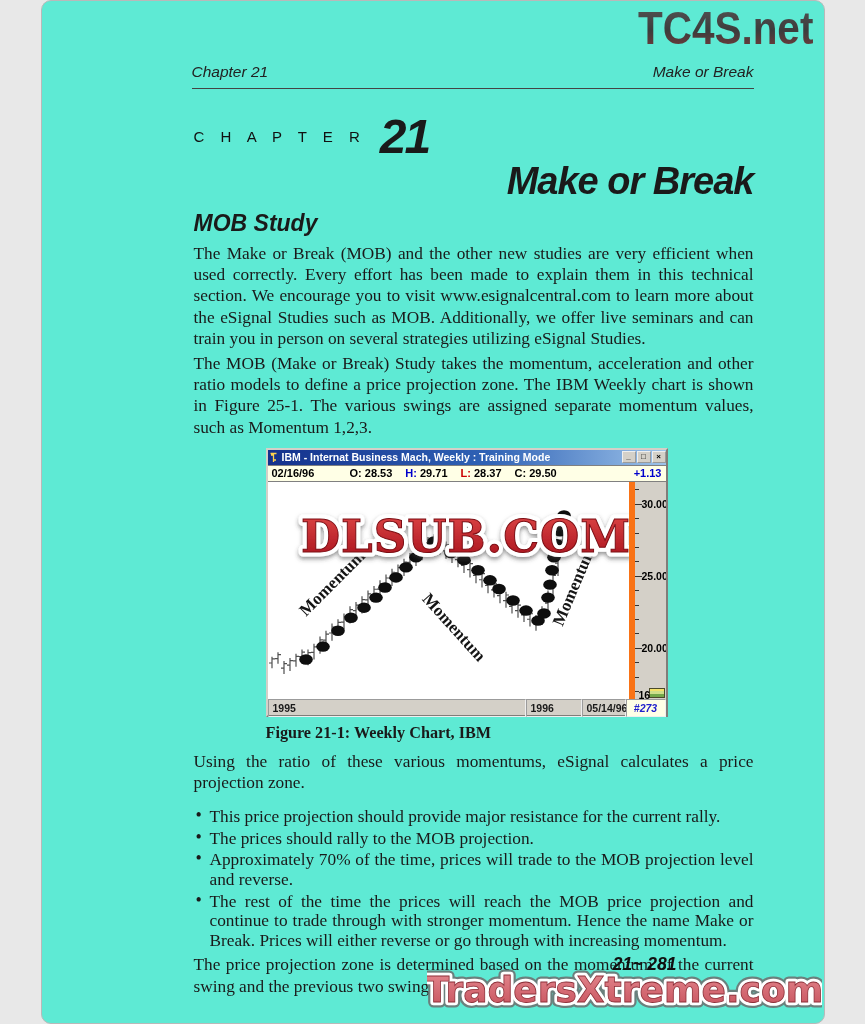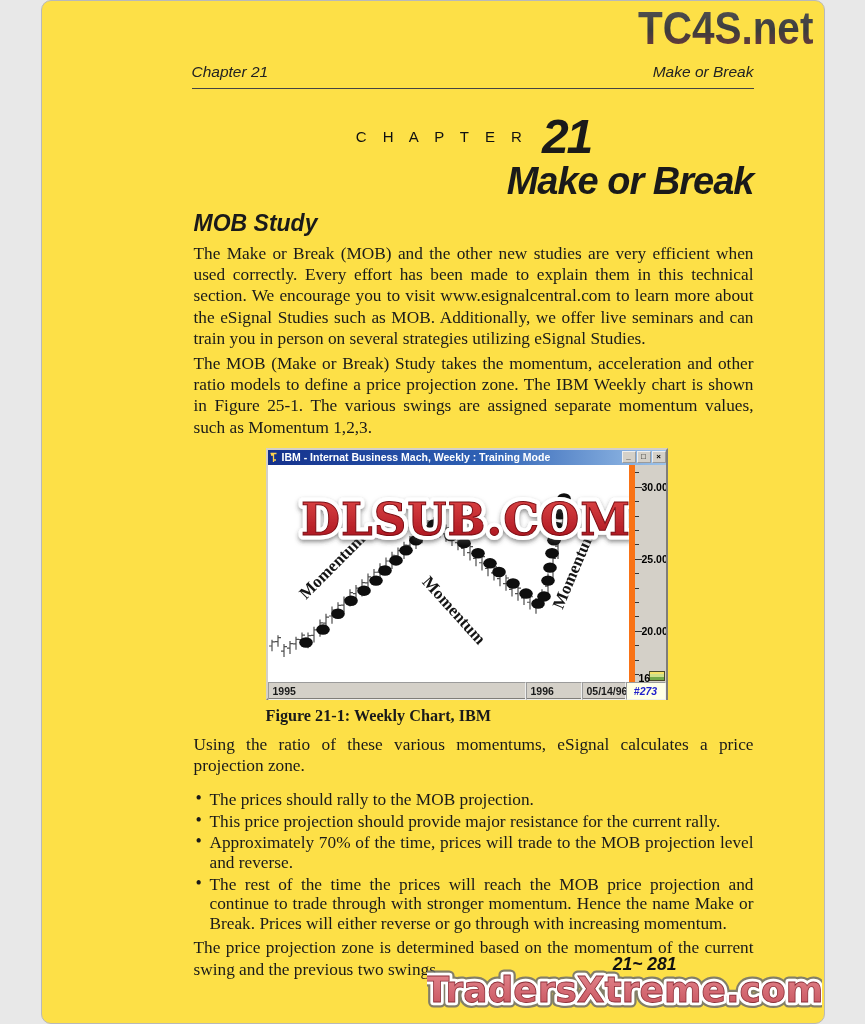--- a/index.html
+++ b/index.html
@@ -1,19 +1,19 @@
 <!DOCTYPE html>
 <html><head>
 <meta charset="utf-8">
 <style>
   * { margin:0; padding:0; box-sizing:border-box; }
   html,body { background:#e8e8e8; }
   .page {
     position:relative; width:784px; height:1024px; margin:0 auto;
-    background:#fde047; border:1px solid #b9b9b9; border-radius:10px; overflow:hidden;
+    background:#5eead4; border:1px solid #b9b9b9; border-radius:10px; overflow:hidden;
     font-family:"Liberation Serif", serif; color:#1a1a1a;
   }
 
   
   .top-logo {
     position:absolute; top:0px; right:10px;
     font:bold 46px "Liberation Sans", sans-serif; letter-spacing:0px;
     transform:scaleX(.88); transform-origin:right top;
     background:linear-gradient(#585858 0%, #3c3c3c 55%, #7c3a3a 96%);
     -webkit-background-clip:text; background-clip:text; color:transparent;
@@ -23,21 +23,21 @@
   .running-header {
     position:absolute; top:62px; left:150px; width:562px;
     display:flex; justify-content:space-between; align-items:flex-end;
     font:italic 15.5px "Liberation Sans", sans-serif; color:#222;
     border-bottom:1.6px solid #444; padding-bottom:7px;
   }
 
   
   .content { position:absolute; top:108px; left:152px; width:560px; }
 
-  .chapter-row { display:flex; justify-content:center; align-items:center; }
+  .chapter-row { display:flex; justify-content:flex-start; align-items:center; }
   .chapter-eyebrow { font:15px "Liberation Sans", sans-serif; letter-spacing:6px; color:#111; margin-right:14px; }
   .chapter-number { font:bold italic 48px "Liberation Sans", sans-serif; letter-spacing:-2px; }
   .chapter-title { text-align:right; font:bold italic 38px "Liberation Sans", sans-serif; letter-spacing:-1px; margin-top:-4px; }
 
   .section-heading { font:bold italic 23px "Liberation Sans", sans-serif; margin-top:7px; margin-bottom:6px; }
 
   .body-p { font-size:17.3px; line-height:21.2px; text-align:justify; margin-top:4px; }
 
   
   .figure-window {
@@ -133,20 +133,30 @@
         <svg class="win-icon" viewBox="0 0 11 11">
           <rect x="0" y="0" width="11" height="11" fill="none"></rect>
           <path d="M5.5 1 v9 M3 3 h2.5 M5.5 8 h2.5 M2.5 1.5 h6" stroke="#ffd34d" stroke-width="1.3" fill="none"></path>
         </svg>
         <span class="title-text">IBM - Internat Business Mach, Weekly : Training Mode</span>
         <span class="win-btn">_</span>
         <span class="win-btn">□</span>
         <span class="win-btn">×</span>
       </div>
 
+      <div class="quote-row">
+        <span class="quote-date">02/16/96</span>
+        <span class="quote-fields" id="quote-fields">
+            <span class="qf"><span style="color: rgb(0, 0, 0);">O: </span><span>28.53</span></span>
+            <span class="qf"><span style="color: rgb(0, 0, 204);">H: </span><span>29.71</span></span>
+            <span class="qf"><span style="color: rgb(204, 0, 0);">L: </span><span>28.37</span></span>
+            <span class="qf"><span style="color: rgb(0, 0, 0);">C: </span><span>29.50</span></span>
+          </span>
+        <span class="quote-change" id="quote-change" style="color: rgb(0, 0, 204);">+1.13</span>
+      </div>
 
       <div class="plot-wrap">
         <div class="plot-area">
           <svg id="plot-svg" width="361" height="217">
               <path d="M4 174.64000000000001L4 186.16M1 180.976L4 180.976M4 176.94400000000002L7 176.94400000000002M10 170.32000000000002L10 181.84000000000003M7 176.65600000000003L10 176.65600000000003M10 172.62400000000002L13 172.62400000000002M16 178.95999999999998L16 191.92000000000002M13 186.088L16 186.088M16 181.552L19 181.552M22 176.07999999999998L22 189.04000000000002M19 183.208L22 183.208M22 178.672L25 178.672M28 171.76L28 184.72000000000003M25 178.888L28 178.888M28 174.35199999999998L31 174.35199999999998M34 167.44000000000003L34 180.4M31 174.56799999999998L34 174.56799999999998M34 170.032L37 170.032M40 167.44000000000003L40 183.28M37 176.15200000000004L40 176.15200000000004M40 170.608L43 170.608M46 161.68L46 177.52M43 170.392L46 170.392M46 164.84799999999998L49 164.84799999999998M52 154.48L52 171.76M49 163.984L52 163.984M52 157.93599999999998L55 157.93599999999998M58 148.72000000000003L58 166M55 158.22400000000002L58 158.22400000000002M58 152.176L61 152.176M64 141.52L64 158.8M61 151.02400000000003L64 151.02400000000003M64 144.976L67 144.976M70 137.2L70 153.04000000000002M67 145.912L70 145.912M70 140.368L73 140.368M76 131.44000000000003L76 147.27999999999997M73 140.15200000000004L76 140.15200000000004M76 134.608L79 134.608M82 124.24000000000002L82 141.52M79 133.74400000000003L82 133.74400000000003M82 127.696L85 127.696M88 119.92000000000002L88 135.76M85 128.632L88 128.632M88 123.088L91 123.088M94 114.15999999999998L94 131.44000000000003M91 123.66399999999999L94 123.66399999999999M94 117.61600000000001L97 117.61600000000001M100 108.4L100 125.67999999999999M97 117.90400000000001L100 117.90400000000001M100 111.85599999999998L103 111.85599999999998M106 104.08L106 119.92000000000002M103 112.792L106 112.792M106 107.24799999999998L109 107.24799999999998M112 98.32000000000001L112 114.15999999999998M109 107.03200000000002L112 107.03200000000002M112 101.488L115 101.488M118 92.55999999999999L118 109.84000000000002M115 102.06399999999998L118 102.06399999999998M118 96.016L121 96.016M124 86.8L124 104.08M121 96.304L124 96.304M124 90.25599999999999L127 90.25599999999999M130 82.47999999999999L130 98.32000000000001M127 91.192L130 91.192M130 85.64799999999997L133 85.64799999999997M136 76.72000000000001L136 94M133 86.22400000000002L136 86.22400000000002M136 80.17599999999999L139 80.17599999999999M142 70.95999999999998L142 88.24000000000002M139 80.46399999999998L142 80.46399999999998M142 74.41600000000001L145 74.41600000000001M148 65.2L148 83.92000000000002M145 75.49600000000001L148 75.49600000000001M148 68.94400000000002L151 68.94400000000002M154 60.87999999999999L154 78.15999999999998M151 70.38399999999999L154 70.38399999999999M154 64.33599999999997L157 64.33599999999997M160 55.12000000000001L160 73.84000000000003M157 65.41600000000001L160 65.41600000000001M160 58.86400000000003L163 58.86400000000003M166 52.24000000000002L166 69.52000000000001M163 61.74400000000002L166 61.74400000000002M166 55.696L169 55.696M172 55.12000000000001L172 72.4M169 64.62400000000002L172 64.62400000000002M172 58.575999999999986L175 58.575999999999986M178 59.44000000000002L178 76.72000000000001M175 68.94400000000002L178 68.94400000000002M178 62.896L181 62.896M184 63.759999999999984L184 81.04000000000002M181 73.26399999999998L184 73.26399999999998M184 67.21600000000001L187 67.21600000000001M190 68.07999999999998L190 85.35999999999999M187 77.584L190 77.584M190 71.53599999999997L193 71.53599999999997M196 73.84000000000003L196 91.12000000000002M193 83.34400000000002L196 83.34400000000002M196 77.29599999999999L199 77.29599999999999M202 78.15999999999998L202 95.44000000000003M199 87.66399999999999L202 87.66399999999999M202 81.61600000000001L205 81.61600000000001M208 83.92000000000002L208 101.2M205 93.42400000000002L208 93.42400000000002M208 87.37599999999999L211 87.37599999999999M214 88.24000000000002L214 105.52000000000001M211 97.74400000000003L214 97.74400000000003M214 91.696L217 91.696M220 94L220 111.27999999999999M217 103.504L220 103.504M220 97.45599999999997L223 97.45599999999997M226 98.32000000000001L226 115.60000000000001M223 107.82400000000001L226 107.82400000000001M226 101.776L229 101.776M232 104.08L232 121.35999999999999M229 113.58399999999999L232 113.58399999999999M232 107.53599999999997L235 107.53599999999997M238 109.84000000000002L238 125.67999999999999M235 118.55200000000004L238 118.55200000000004M238 113.00800000000001L241 113.00800000000001M244 115.60000000000001L244 131.44000000000003M241 124.31200000000001L244 124.31200000000001M244 118.76799999999999L247 118.76799999999999M250 119.92000000000002L250 135.76M247 128.632L250 128.632M250 123.088L253 123.088M256 124.24000000000002L256 140.07999999999998M253 132.95200000000003L256 132.95200000000003M256 127.408L259 127.408M262 128.56L262 144.4M259 137.272L262 137.272M262 131.72799999999995L265 131.72799999999995M268 132.88L268 148.72000000000003M265 141.59199999999998L268 141.59199999999998M268 136.04799999999997L271 136.04799999999997M274 124.24000000000002L274 142.95999999999998M271 134.536L274 134.536M274 127.984L277 127.984M280 108.4L280 131.44000000000003M277 121.07200000000005L280 121.07200000000005M280 113.00800000000001L283 113.00800000000001M285 88.24000000000002L285 114.15999999999998M282 102.496L285 102.496M285 93.42400000000002L288 93.42400000000002M290 65.2L290 94M287 81.04000000000002L290 81.04000000000002M290 70.95999999999998L293 70.95999999999998M295 42.15999999999998L295 70.95999999999998M292 58L295 58M295 47.91999999999996L298 47.91999999999996M299 29.2L299 53.67999999999999M296 42.66399999999999L299 42.66399999999999M299 34.096L302 34.096" stroke="#4f4f4f" stroke-width="1.2" fill="none"></path>
               <ellipse cx="38" cy="177.52" rx="6.8" ry="5.2" fill="#0e0e0e"></ellipse>
               <ellipse cx="55" cy="164.55999999999997" rx="6.8" ry="5.2" fill="#0e0e0e"></ellipse>
               <ellipse cx="70" cy="148.72000000000003" rx="6.8" ry="5.2" fill="#0e0e0e"></ellipse>
               <ellipse cx="83" cy="135.76" rx="6.8" ry="5.2" fill="#0e0e0e"></ellipse>
               <ellipse cx="96" cy="125.67999999999999" rx="6.8" ry="5.2" fill="#0e0e0e"></ellipse>
@@ -221,22 +231,22 @@
         <span class="sb-cell sb-date">05/14/96</span>
         <span class="sb-cell sb-count">#273</span>
       </div>
     </div>
 
     <div class="figure-caption">Figure 21-1: Weekly Chart, IBM</div>
 
     <p class="body-p" style="margin-top:8px">Using the ratio of these various momentums, eSignal calculates a price projection zone.</p>
 
     <ul class="bullet-list">
+      <li>This price projection should provide major resistance for the current rally.</li>
       <li>The prices should rally to the MOB projection.</li>
-      <li>This price projection should provide major resistance for the current rally.</li>
       <li>Approximately 70% of the time, prices will trade to the MOB projection level and reverse.</li>
       <li>The rest of the time the prices will reach the MOB price projection and continue to trade through with stronger momentum. Hence the name Make or Break. Prices will either reverse or go through with increasing momentum.</li>
     </ul>
 
     <p class="body-p">The price projection zone is determined based on the momentum of the current swing and the previous two swings.</p>
   </div>
 
   <div class="page-number">21~ 281</div>
 
   <svg class="bottom-logo" width="395" height="56" viewBox="0 0 395 56">

